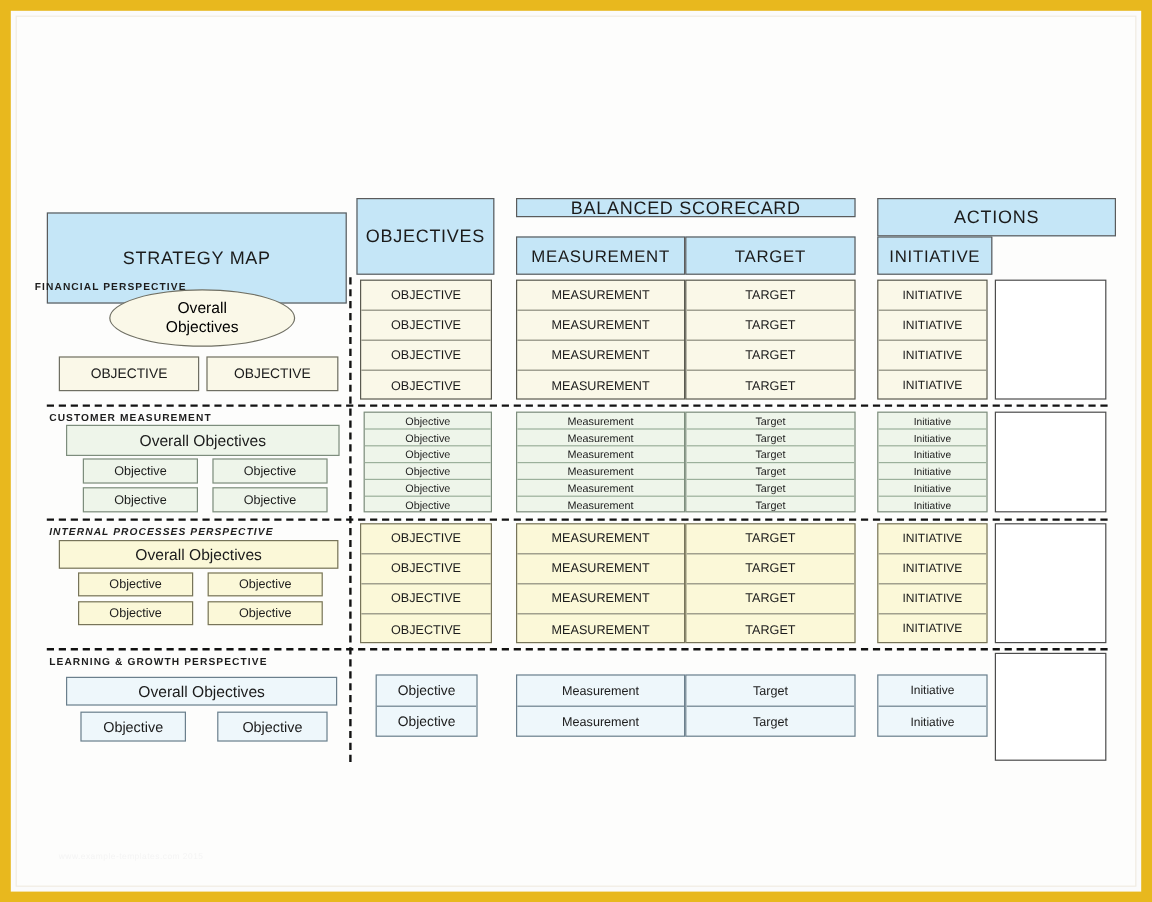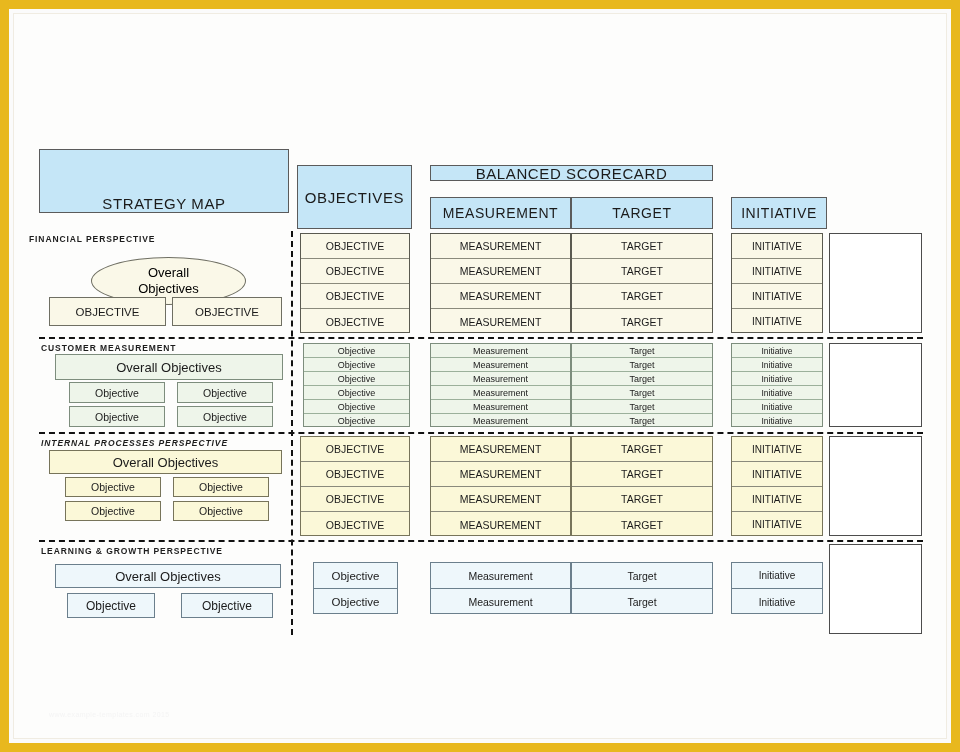--- a/index.html
+++ b/index.html
@@ -129,47 +129,50 @@
   }
 </style>
 </head>
 <body>
 
 <div id="page">
   <div id="inner-frame"></div>
 
   <div id="board">
 
-    <div class="abs hdr big" style="left:30px; top:140px; width:250px; height:64px;align-items:flex-end;">
+    <div class="abs hdr big" style="left:30px; top:168px; width:250px; height:76px;">
       <span>STRATEGY MAP</span>
     </div>
 
     <div class="abs hdr big" style="left:288px; top:156px; width:115px; height:64px;">
       <span>OBJECTIVES</span>
     </div>
 
     <div class="abs hdr big" style="left:421px; top:156px; width:283px; height:16px;">
       <span>BALANCED SCORECARD</span>
     </div>
     <div class="abs hdr sub" style="left:421px; top:188px; width:141px; height:32px;">
       <span>MEASUREMENT</span>
     </div>
     <div class="abs hdr sub" style="left:562px; top:188px; width:142px; height:32px;">
       <span>TARGET</span>
     </div>
 
+    <div class="abs hdr big" style="left:722px; top:156px; width:199px; height:32px;">
+      <span>ACTIONS</span>
+    </div>
     <div class="abs hdr sub" style="left:722px; top:188px; width:96px; height:32px;">
       <span>INITIATIVE</span>
     </div>
 
     <div class="abs vsep" style="left:282px; top:222px; height:404px;"></div>
 
     <div class="abs persp-label" style="left:20px; top:225px;">FINANCIAL PERSPECTIVE</div>
 
-    <div class="abs ellipse t-fin" style="left:82px; top:248px; width:155px; height:48px;
+    <div class="abs ellipse t-fin" style="left:82px; top:232px; width:155px; height:48px;
          display:flex; align-items:center; justify-content:center; font-size:13px;">
       <span style="display:block; text-align:center;">
         <span>Overall</span><br>
         <span>Objectives</span>
       </span>
     </div>
 
     <div class="abs shape t-fin" style="left:40px; top:288px; width:117px; height:29px; font-size:11.5px;">
       <span>OBJECTIVE</span>
     </div>

